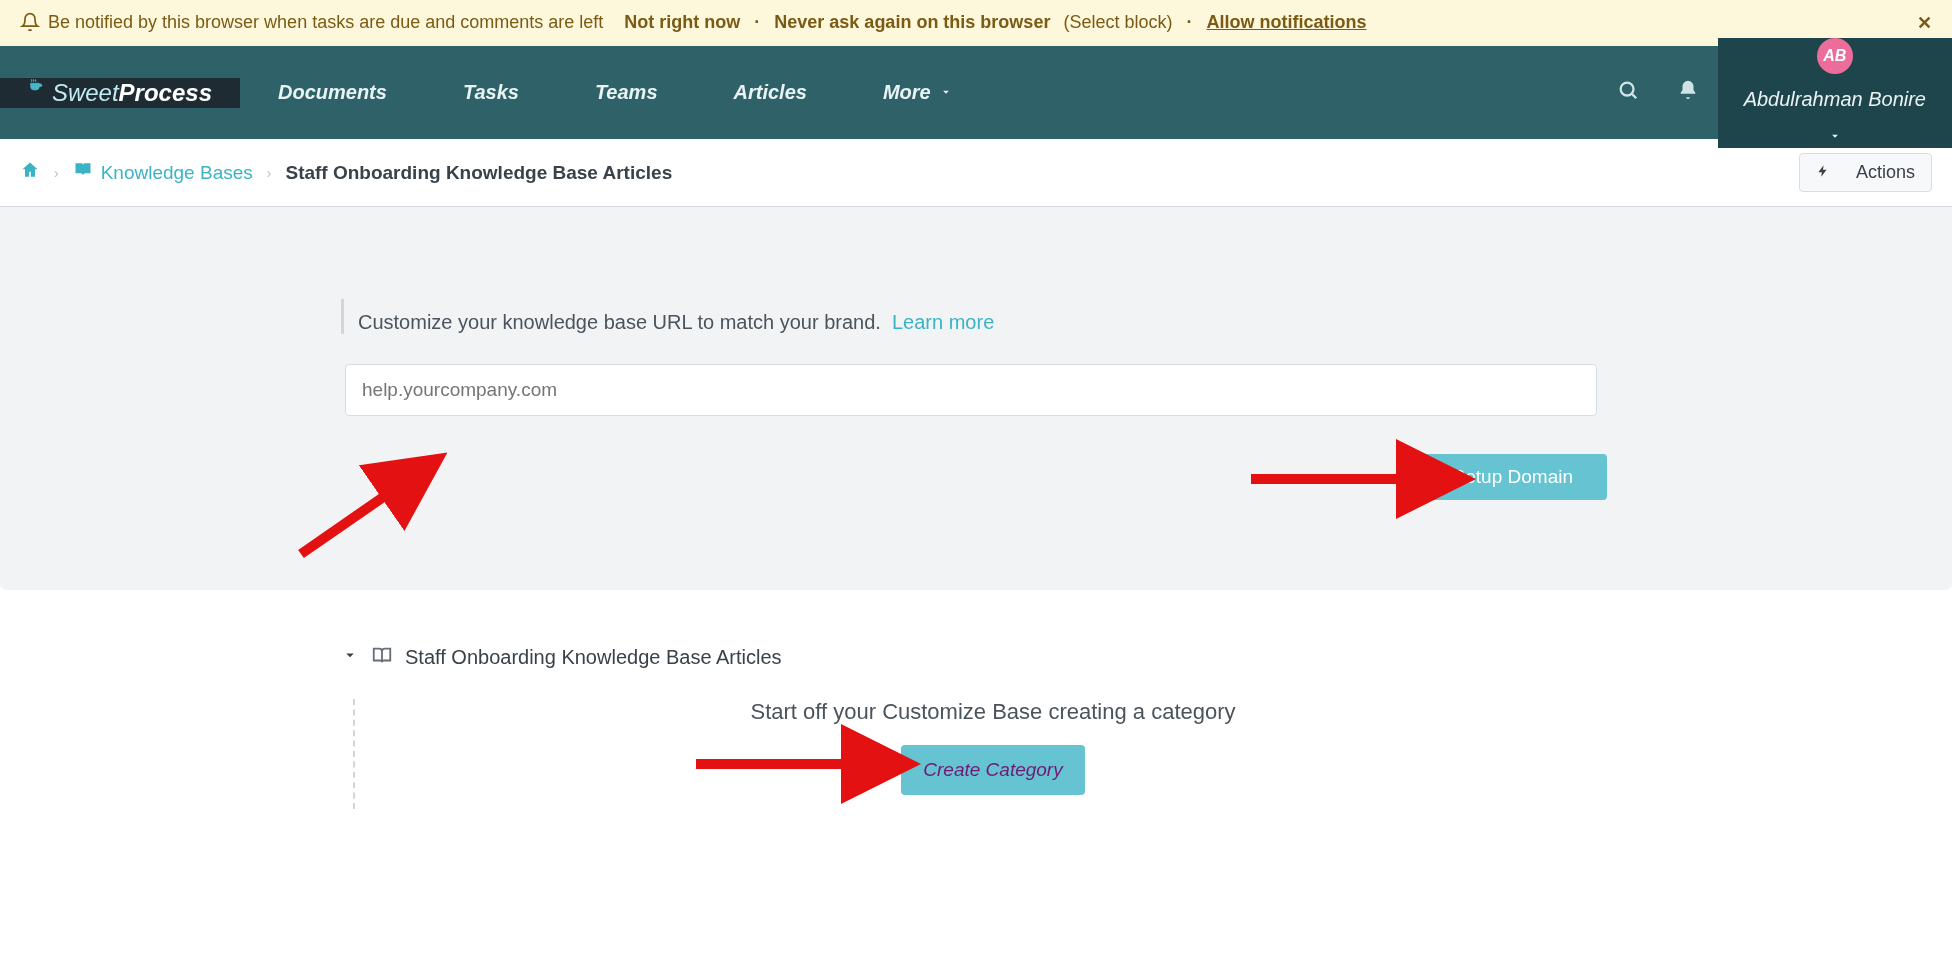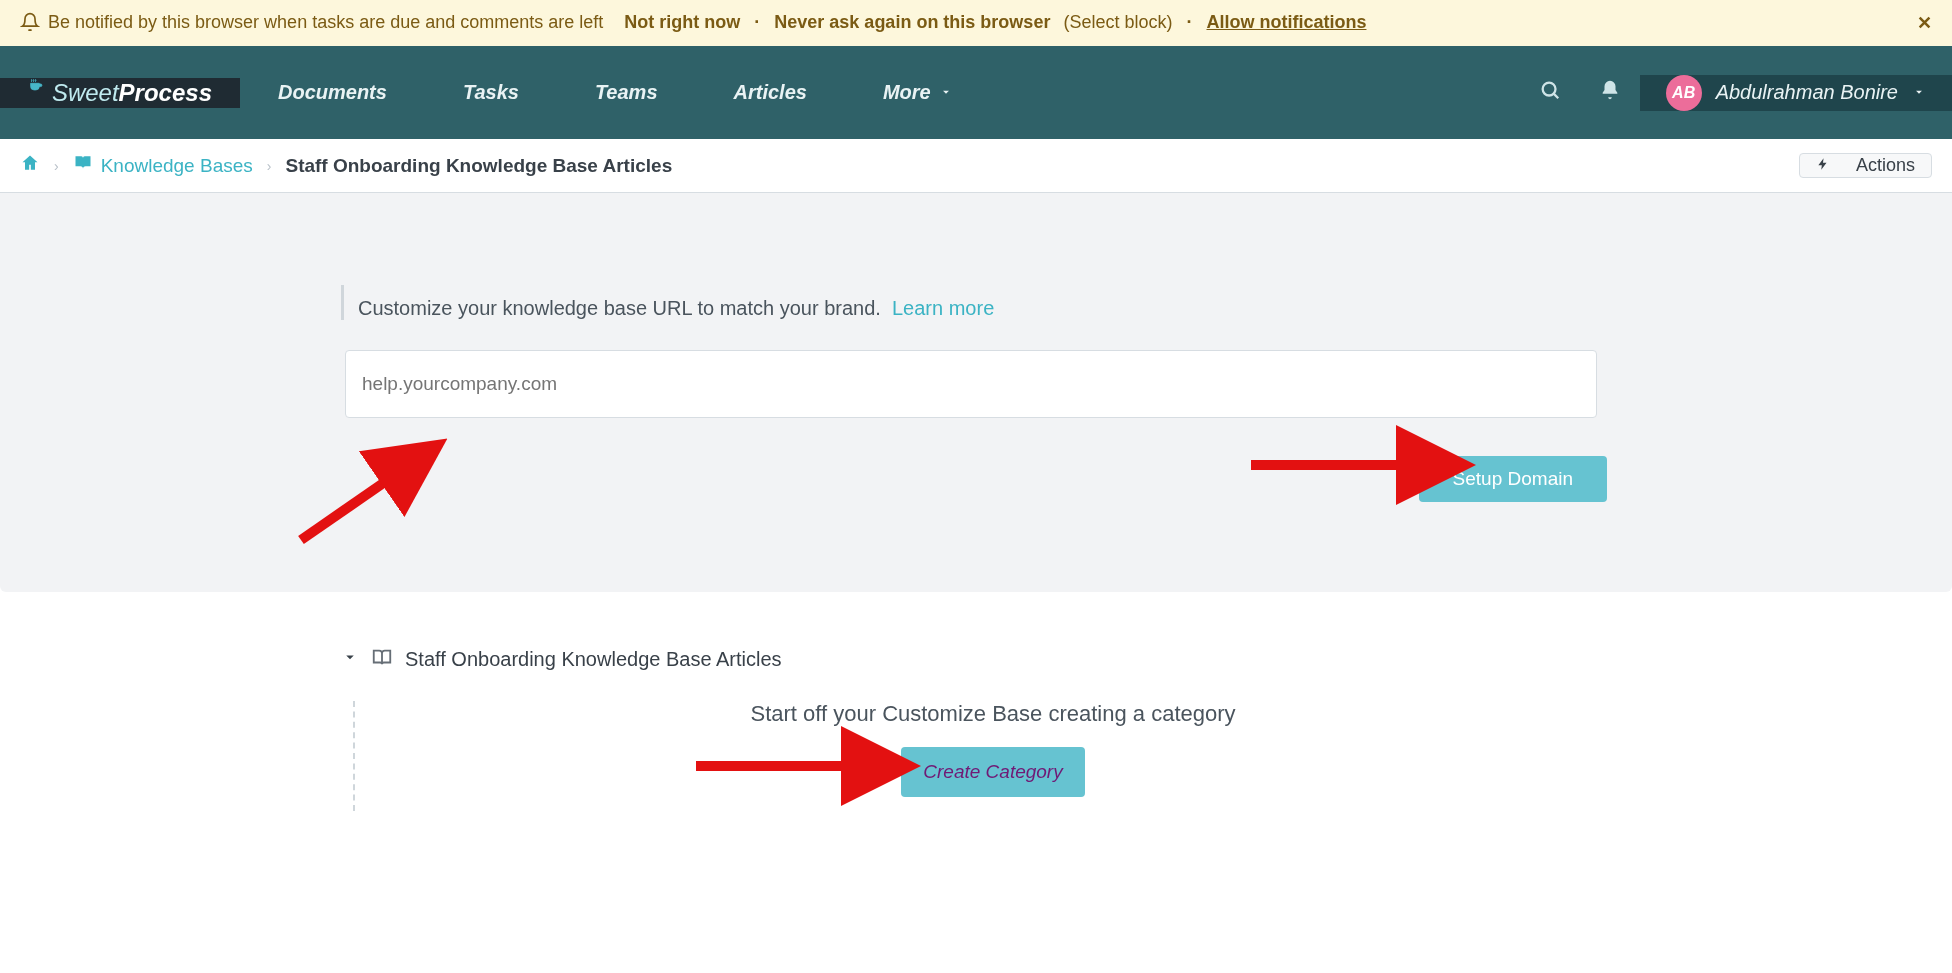--- a/index.html
+++ b/index.html
@@ -40,39 +40,39 @@
   .header{display:flex;align-items:center;height:93px;background:var(--teal);color:#cfe4e7;font-style:italic;}
   .brand{width:240px;background:var(--dark);display:flex;align-items:center;padding:0 28px;gap:8px;}
   .brand-logo{color:var(--cyan);width:30px;height:30px;}
   .brand-text{font-size:24px;color:#bfeaef;font-weight:400;}
   .brand-text .bold{color:#ffffff;font-weight:700;}
   .nav{display:flex;align-items:center;}
   .nav-item{padding:0 38px;font-size:20px;font-weight:600;cursor:pointer;display:flex;align-items:center;gap:8px;color:#e9f3f4;}
   .nav-spacer{flex:1;}
   .icon-btn{width:60px;display:flex;align-items:center;justify-content:center;cursor:pointer;color:#cfe4e7;}
   .icon-btn svg{width:22px;height:22px;}
-  .user-block{background:var(--teal-darker);display:flex;align-items:center;gap:14px;padding:0 26px;cursor:pointer;color:#e9f3f4;font-size:20px;}
+  .user-block{background:var(--teal-darker);display:flex;align-items:center;gap:14px;padding:0 26px;cursor:pointer;color:#e9f3f4;font-size:20px;flex-direction:column;}
   .avatar{width:36px;height:36px;border-radius:50%;background:var(--avatar);display:flex;align-items:center;justify-content:center;color:#fff;font-size:16px;font-weight:700;}
   
   
   .crumbs{display:flex;align-items:center;padding:14px 20px;border-bottom:1px solid var(--border);gap:14px;font-size:19px;}
   .crumbs .home{color:var(--link);}
   .crumbs .kb-link{color:var(--link);display:flex;align-items:center;gap:8px;font-weight:500;}
   .crumbs .chev{color:#b8c0c8;font-size:14px;}
   .crumbs .current{color:var(--text);font-weight:700;}
-  .actions-btn{margin-left:auto;background:#f7f8f9;border:1px solid var(--border);border-radius:4px;padding:1px 16px;display:flex;align-items:center;gap:26px;cursor:pointer;font-size:18px;color:var(--text);font-weight:500;}
+  .actions-btn{margin-left:auto;background:#f7f8f9;border:1px solid var(--border);border-radius:4px;padding:8px 16px;display:flex;align-items:center;gap:26px;cursor:pointer;font-size:18px;color:var(--text);font-weight:500;}
   
   
   .gray-panel{background:var(--gray-bg);padding:92px 0 90px;border-bottom-left-radius:6px;border-bottom-right-radius:6px;}
   .inner{max-width:1270px;margin:0 auto;position:relative;}
   .cbd-label{color:#4a545d;font-size:20px;margin-bottom:10px;margin-left:4px;}
   .cbd-box{border-left:3px solid #d0d6db;padding:12px 0 0 14px;}
   .cbd-desc{color:#4a545d;font-size:20px;margin-bottom:0;}
   .cbd-desc .learn{color:var(--link);cursor:pointer;}
-  .domain-input{width:1252px;height:68px;background:#fff;border:1px solid var(--border);border-radius:4px;padding:0 16px;font-size:19px;color:#5b656e;margin-top:30px;outline:none;margin-left:4px;}
+  .domain-input{width:1252px;height:52px;background:#fff;border:1px solid var(--border);border-radius:4px;padding:0 16px;font-size:19px;color:#5b656e;margin-top:30px;outline:none;margin-left:4px;}
   .setup-row{display:flex;justify-content:flex-end;margin-top:38px;padding-right:4px;}
   .setup-btn{background:var(--cyan-light);color:#fff;border:none;border-radius:4px;padding:12px 34px;font-size:19px;cursor:pointer;}
   
   
   .kb-section{max-width:1270px;margin:54px auto 0;position:relative;}
   .kb-head{display:flex;align-items:center;gap:12px;color:var(--text);font-size:20px;}
   .kb-head .chev-down{cursor:pointer;}
   .kb-head .book{color:#666e76;}
   .tree-dash{border-left:2px dashed #cfd6db;margin-left:12px;padding-left:20px;min-height:110px;}
   .start-text{text-align:center;color:#4a545d;font-size:22px;margin-top:28px;}

